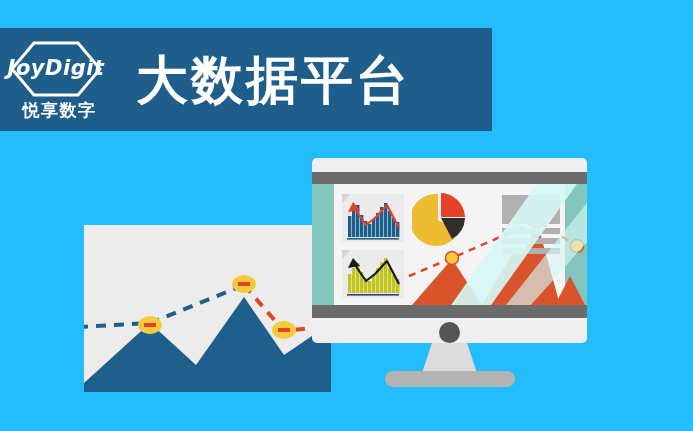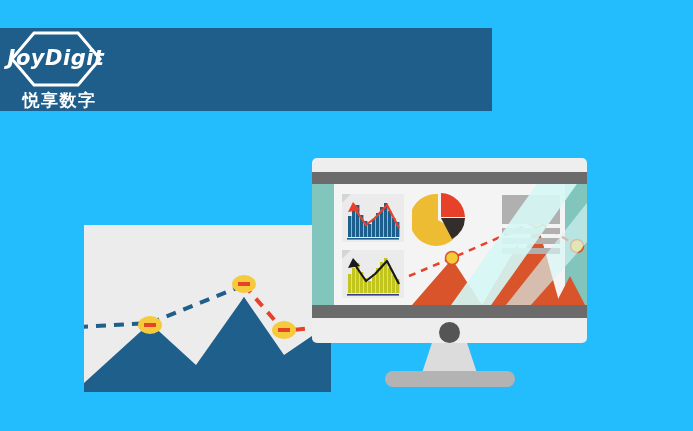--- a/index.html
+++ b/index.html
@@ -15,21 +15,21 @@
     background: #23bdfd;
     font-family: "Liberation Sans", "DejaVu Sans", sans-serif;
   }
 
   
   #banner {
     position: absolute;
     left: 0;
     top: 28px;
     width: 492px;
-    height: 83px;
+    height: 103px;
     background: #1f5e8b;
     display: flex;
     align-items: center;
   }
   #logo-block {
     position: relative;
     width: 112px;
     height: 103px;
     flex: 0 0 112px;
     display: flex;
@@ -244,20 +244,21 @@
     <div id="logo-block">
       <div id="hex-wrap">
         <svg width="96" height="56" viewBox="0 0 96 56" aria-hidden="true">
           <polygon points="26,2 70,2 92,28 70,54 26,54 4,28" fill="none" stroke="#ffffff" stroke-width="3"></polygon>
         </svg>
         <span id="logo-latin">JoyDigit</span>
       </div>
       <div id="logo-cn">悦享数字</div>
     </div>
 
+    <div id="banner-title">大数据平台</div>
   </div>
 
   <div id="left-panel">
     <svg width="247" height="167" viewBox="0 0 247 167" aria-hidden="true">
 
       <g>
         <polygon points="-10,167 66,98 112,140 160,72 200,130 247,98 247,167" fill="#1e5f8c"></polygon>
         <polygon points="112,167 160,72 210,167" fill="#1e5f8c"></polygon>
       </g>
 

